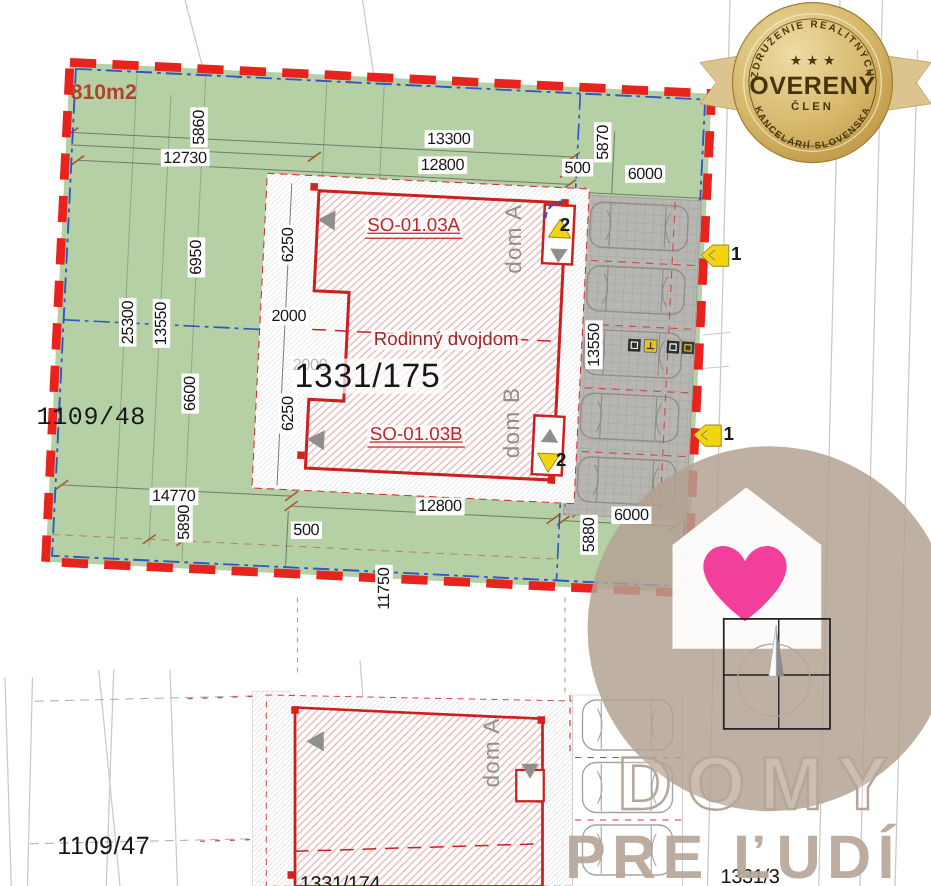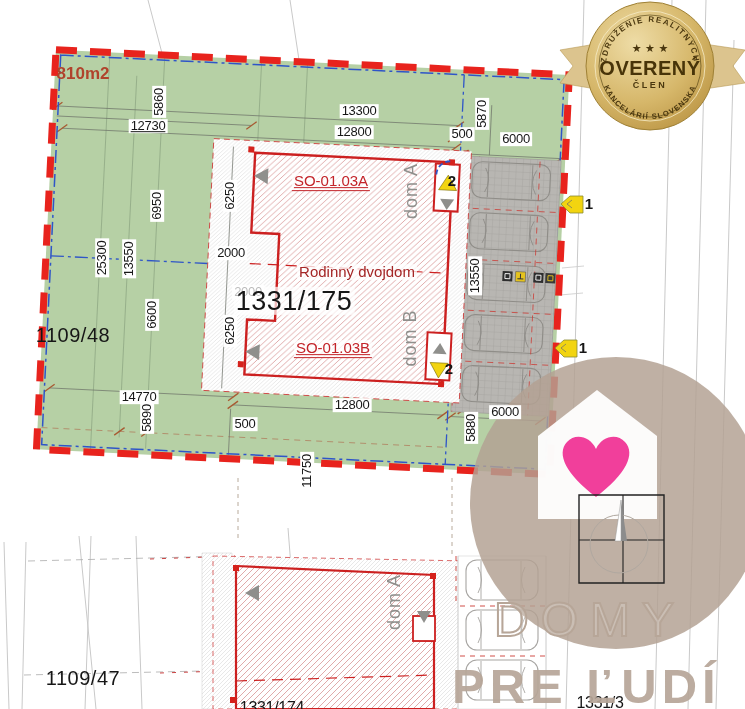--- a/index.html
+++ b/index.html
@@ -15,21 +15,21 @@
   .blk24{font-size:27px;letter-spacing:0.5px;background:rgba(255,255,255,0.7);padding:0 2px;}
   .so{color:#c3242a;font-size:15px;border-bottom:1.5px solid #c3242a;
       background:rgba(255,255,255,0.75);padding:0 2px 1px 2px;letter-spacing:0;text-decoration:underline;}
   .ridge{color:#a42626;font-size:15px;background:rgba(255,255,255,0.75);padding:0 2px;letter-spacing:0;margin-top:11px;}
   .domtxt{color:#8f8f8c;font-size:18px;letter-spacing:1px;}
   .mk{font-size:15px;font-weight:bold;letter-spacing:0;}
   .p16{font-size:16px;}
   .wm-circle-wrap{position:absolute;left:0;top:0;z-index:5;pointer-events:none;}
   .compass-wrap{position:absolute;left:0;top:0;z-index:6;pointer-events:none;}
   .badge-wrap{position:absolute;left:0;top:0;z-index:10;pointer-events:none;}
-  .wm-domy{position:absolute;left:494px;top:592px;z-index:8;font-size:48px;font-weight:normal;
+  .wm-domy{position:absolute;left:494px;top:592px;z-index:8;font-size:60px;font-weight:bold;
            letter-spacing:12px;color:rgba(255,255,255,0.18);-webkit-text-stroke:2px #b7a698;}
   .wm-pre{position:absolute;left:452px;top:658px;z-index:8;font-size:49px;font-weight:bold;
           letter-spacing:5px;color:#b7a698;opacity:0.92;}
 </style>
 </head>
 <body>
 
 <svg class="layer" width="745" height="709">
   <defs>
     <pattern id="hp" width="6" height="6" patternUnits="userSpaceOnUse">
@@ -180,36 +180,36 @@
 
 <svg class="compass-wrap" width="745" height="709">
   <path d="M579,495 H664 V583 H579 Z" fill="none" stroke="#222" stroke-width="1.4"></path>
   <path d="M579,540 H664 M623,495 V583" stroke="#222" stroke-width="1.1" fill="none"></path>
   <circle cx="619" cy="544" r="29" fill="none" stroke="#b0a8a0" stroke-width="1"></circle>
   <path d="M621,500 L627,541 L621,541 Z" fill="#8c8c8c"></path>
   <path d="M621,500 L615,541 L621,541 Z" fill="#fff" stroke="#999" stroke-width="0.5"></path>
 </svg>
 
 <div class="lbl red" style="left:83px;top:74px;text-align:center;">810m2</div>
-<div class="lbl chip" style="left:148px;top:126px;text-decoration:underline;">12730</div>
+<div class="lbl chip" style="left:148px;top:126px;">12730</div>
 <div class="lbl chip vert" style="left:159px;top:102px;">5860</div>
 <div class="lbl chip" style="left:359px;top:111px;">13300</div>
 <div class="lbl chip" style="left:354px;top:132px;">12800</div>
 <div class="lbl chip" style="left:462px;top:134px;">500</div>
 <div class="lbl chip vert" style="left:482px;top:114px;">5870</div>
 <div class="lbl chip" style="left:516px;top:139px;">6000</div>
 <div class="lbl chip vert" style="left:157px;top:206px;">6950</div>
 <div class="lbl chip vert" style="left:230px;top:196px;">6250</div>
 <div class="lbl chip" style="left:231px;top:253px;">2000</div>
 <div class="lbl chip" style="left:248px;top:292px;">2000</div>
 <div class="lbl chip vert" style="left:230px;top:331px;">6250</div>
 <div class="lbl chip vert" style="left:102px;top:258px;">25300</div>
 <div class="lbl chip vert" style="left:129px;top:259px;">13550</div>
 <div class="lbl chip vert" style="left:152px;top:315px;">6600</div>
-<div class="lbl blk20" style="left:73px;top:335px;">1109/48</div>
+<div class="lbl blk20" style="left:73px;top:335px;font-family:Liberation Mono, monospace;">1109/48</div>
 <div class="lbl chip vert" style="left:475px;top:276px;">13550</div>
 <div class="lbl chip" style="left:139px;top:397px;">14770</div>
 <div class="lbl chip vert" style="left:147px;top:418px;">5890</div>
 <div class="lbl chip" style="left:245px;top:424px;">500</div>
 <div class="lbl chip" style="left:352px;top:405px;">12800</div>
 <div class="lbl chip vert" style="left:471px;top:428px;">5880</div>
 <div class="lbl chip vert" style="left:307px;top:471px;">11750</div>
 <div class="lbl chip" style="left:505px;top:412px;">6000</div>
 
 <div class="lbl so" style="left:331px;top:182px;">SO-01.03A</div>

